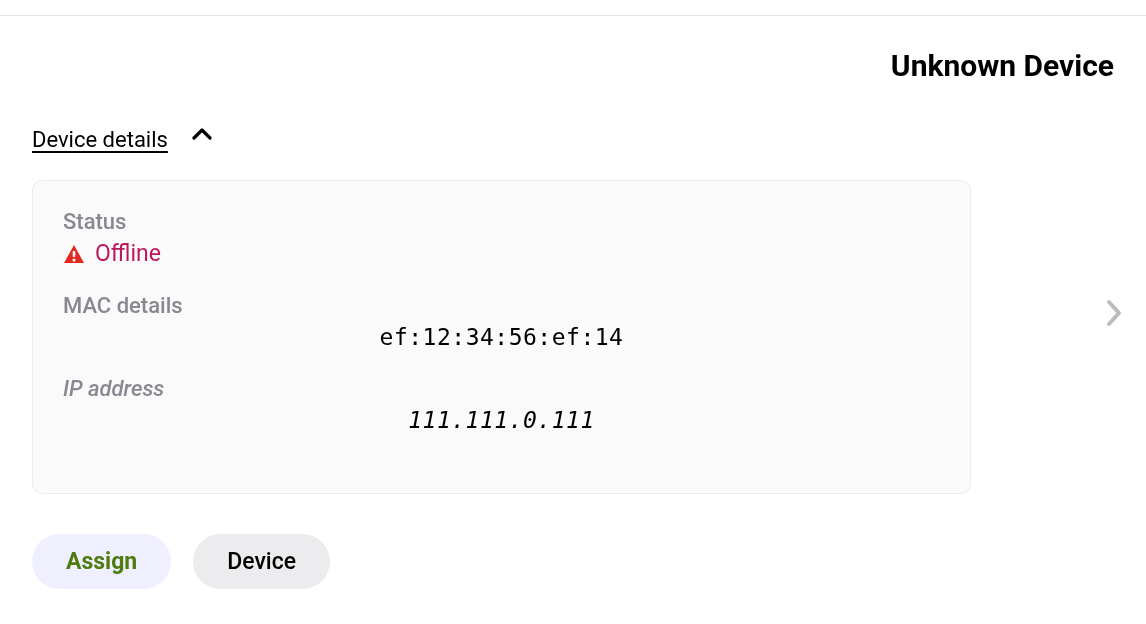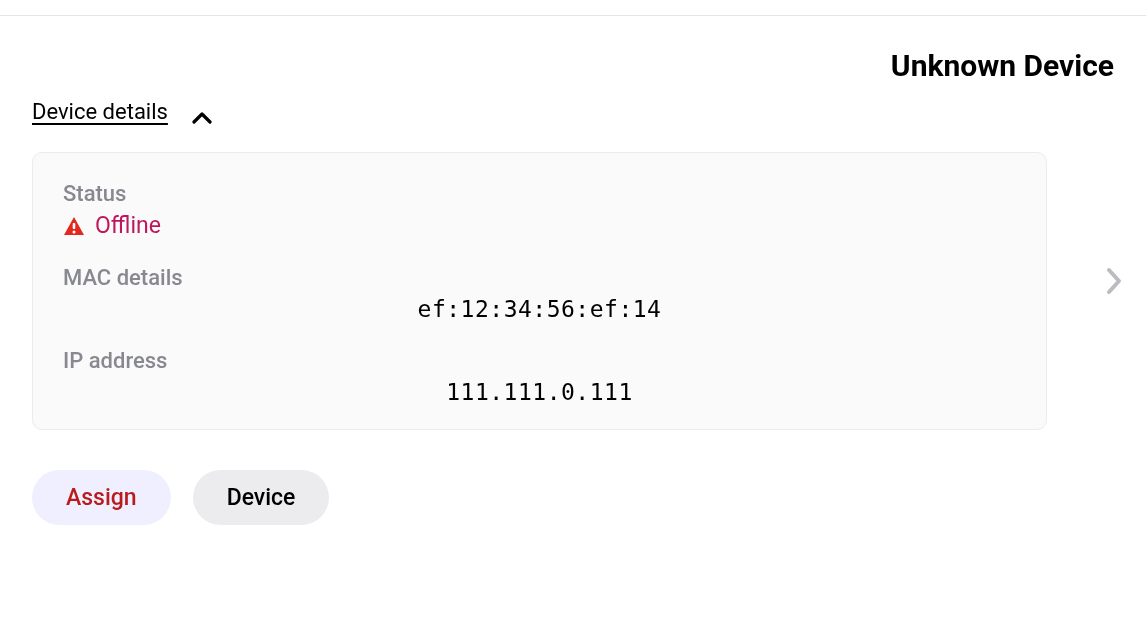--- a/index.html
+++ b/index.html
@@ -25,49 +25,51 @@
     }
     .device-title {
       font-size: 30px;
       font-weight: 700;
       color: #000000;
       margin-bottom: 16px;
       text-align: right;
     }
     .details-toggle {
       display: inline-flex;
-      align-items: flex-end;
+      align-items: flex-start;
       gap: 24px;
       cursor: pointer;
       margin-bottom: 28px;
+      margin-top: 28px;
     }
     .details-toggle-label {
       font-size: 22px;
       color: #000000;
       text-decoration: underline;
       text-underline-offset: 4px;
     }
     .chevron-up {
       display: flex;
       align-items: center;
       justify-content: center;
     }
     .details-panel {
       background-color: #fafafa;
       border: 1px solid #ececee;
       border-radius: 10px;
-      padding: 28px 30px 16px 30px;
+      padding: 28px 30px 44px 30px;
       margin-bottom: 40px;
-      width: 1015px;
+      width: 939px;
     }
     .detail-block {
       margin-bottom: 26px;
     }
     .detail-block:last-child {
-      margin-bottom: 8px;
+      margin-bottom: 16px;
+      font-style: italic;
     }
     .detail-label {
       font-size: 22px;
       color: #888890;
       font-weight: 500;
       margin-bottom: 6px;
     }
     .status-row {
       display: flex;
       align-items: center;
@@ -107,21 +109,22 @@
       border: none;
       border-radius: 999px;
       padding: 14px 34px;
       font-size: 23px;
       font-weight: 500;
       cursor: pointer;
       font-family: inherit;
     }
     .assign-button {
       background-color: #efefff;
-      color: #b91c1c;
+      color: #4d7c0f;
+      font-weight: bold;
     }
     .ignore-button {
       background-color: #ececee;
       color: #000000;
     }
   </style>
 </head>
 <body>
 
 <div class="top-divider"></div>

